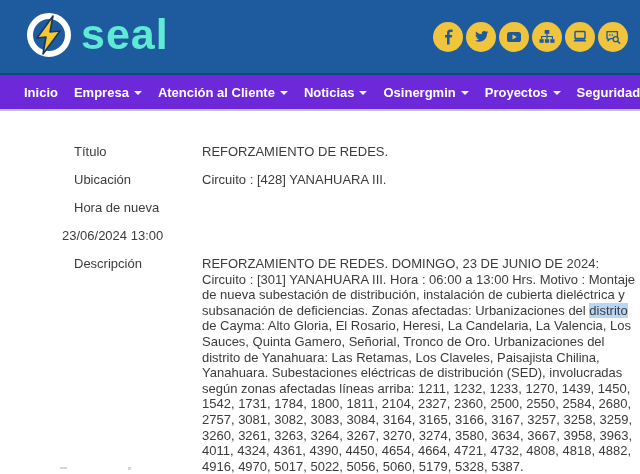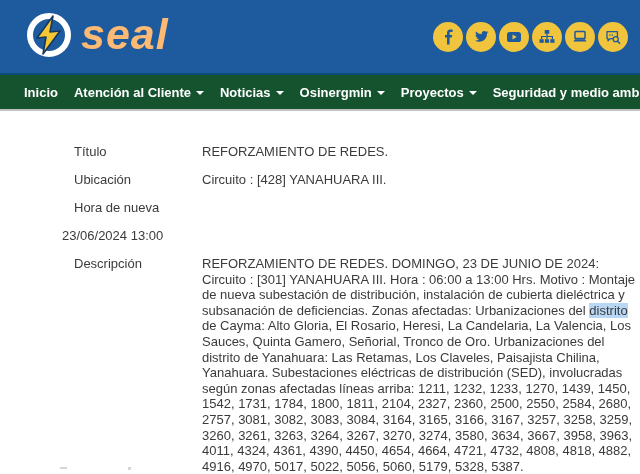--- a/index.html
+++ b/index.html
@@ -8,32 +8,32 @@
     font-family:"Liberation Sans",sans-serif;position:relative;
   }
   
   .header{
     height:73px;background:#1e5b9e;
     display:flex;align-items:center;justify-content:space-between;
     padding:0 12px 0 26px;box-sizing:border-box;
   }
   .logo{display:flex;align-items:center;gap:9px;cursor:pointer;}
   .logo-text{
-    color:#fdba74;font-size:43px;font-weight:800;letter-spacing:1px;
-    line-height:1;transform:translateY(-2px);font-style:italic;
+    color:#5eead4;font-size:43px;font-weight:800;letter-spacing:1px;
+    line-height:1;transform:translateY(-2px);
   }
   .social{display:flex;gap:3px;align-items:center;}
   .social-btn{
     width:30px;height:30px;border-radius:50%;background:#f0c43c;
     display:flex;align-items:center;justify-content:center;cursor:pointer;
   }
   .social-btn svg{display:block;}
   
   .nav{
-    height:36px;background:#14532d;
+    height:36px;background:#6d28d9;
     border-top:2px solid #0f4a7d;
     box-shadow:0 2px 0 rgba(120,120,120,0.45);
     display:flex;align-items:center;padding-left:16px;box-sizing:border-box;
   }
   .nav-item{
     color:#ffffff;font-size:13px;font-weight:bold;
     padding:0 8px;display:flex;align-items:center;gap:5px;
     white-space:nowrap;cursor:pointer;
   }
   .caret{
@@ -112,20 +112,24 @@
       </svg>
     </a>
   </div>
 </div>
 
 <div class="nav">
   <span class="nav-item">
       <span>Inicio</span>
     </span>
   <span class="nav-item">
+      <span>Empresa</span>
+      <span class="caret"></span>
+    </span>
+  <span class="nav-item">
       <span>Atención al Cliente</span>
       <span class="caret"></span>
     </span>
   <span class="nav-item">
       <span>Noticias</span>
       <span class="caret"></span>
     </span>
   <span class="nav-item">
       <span>Osinergmin</span>
       <span class="caret"></span>

